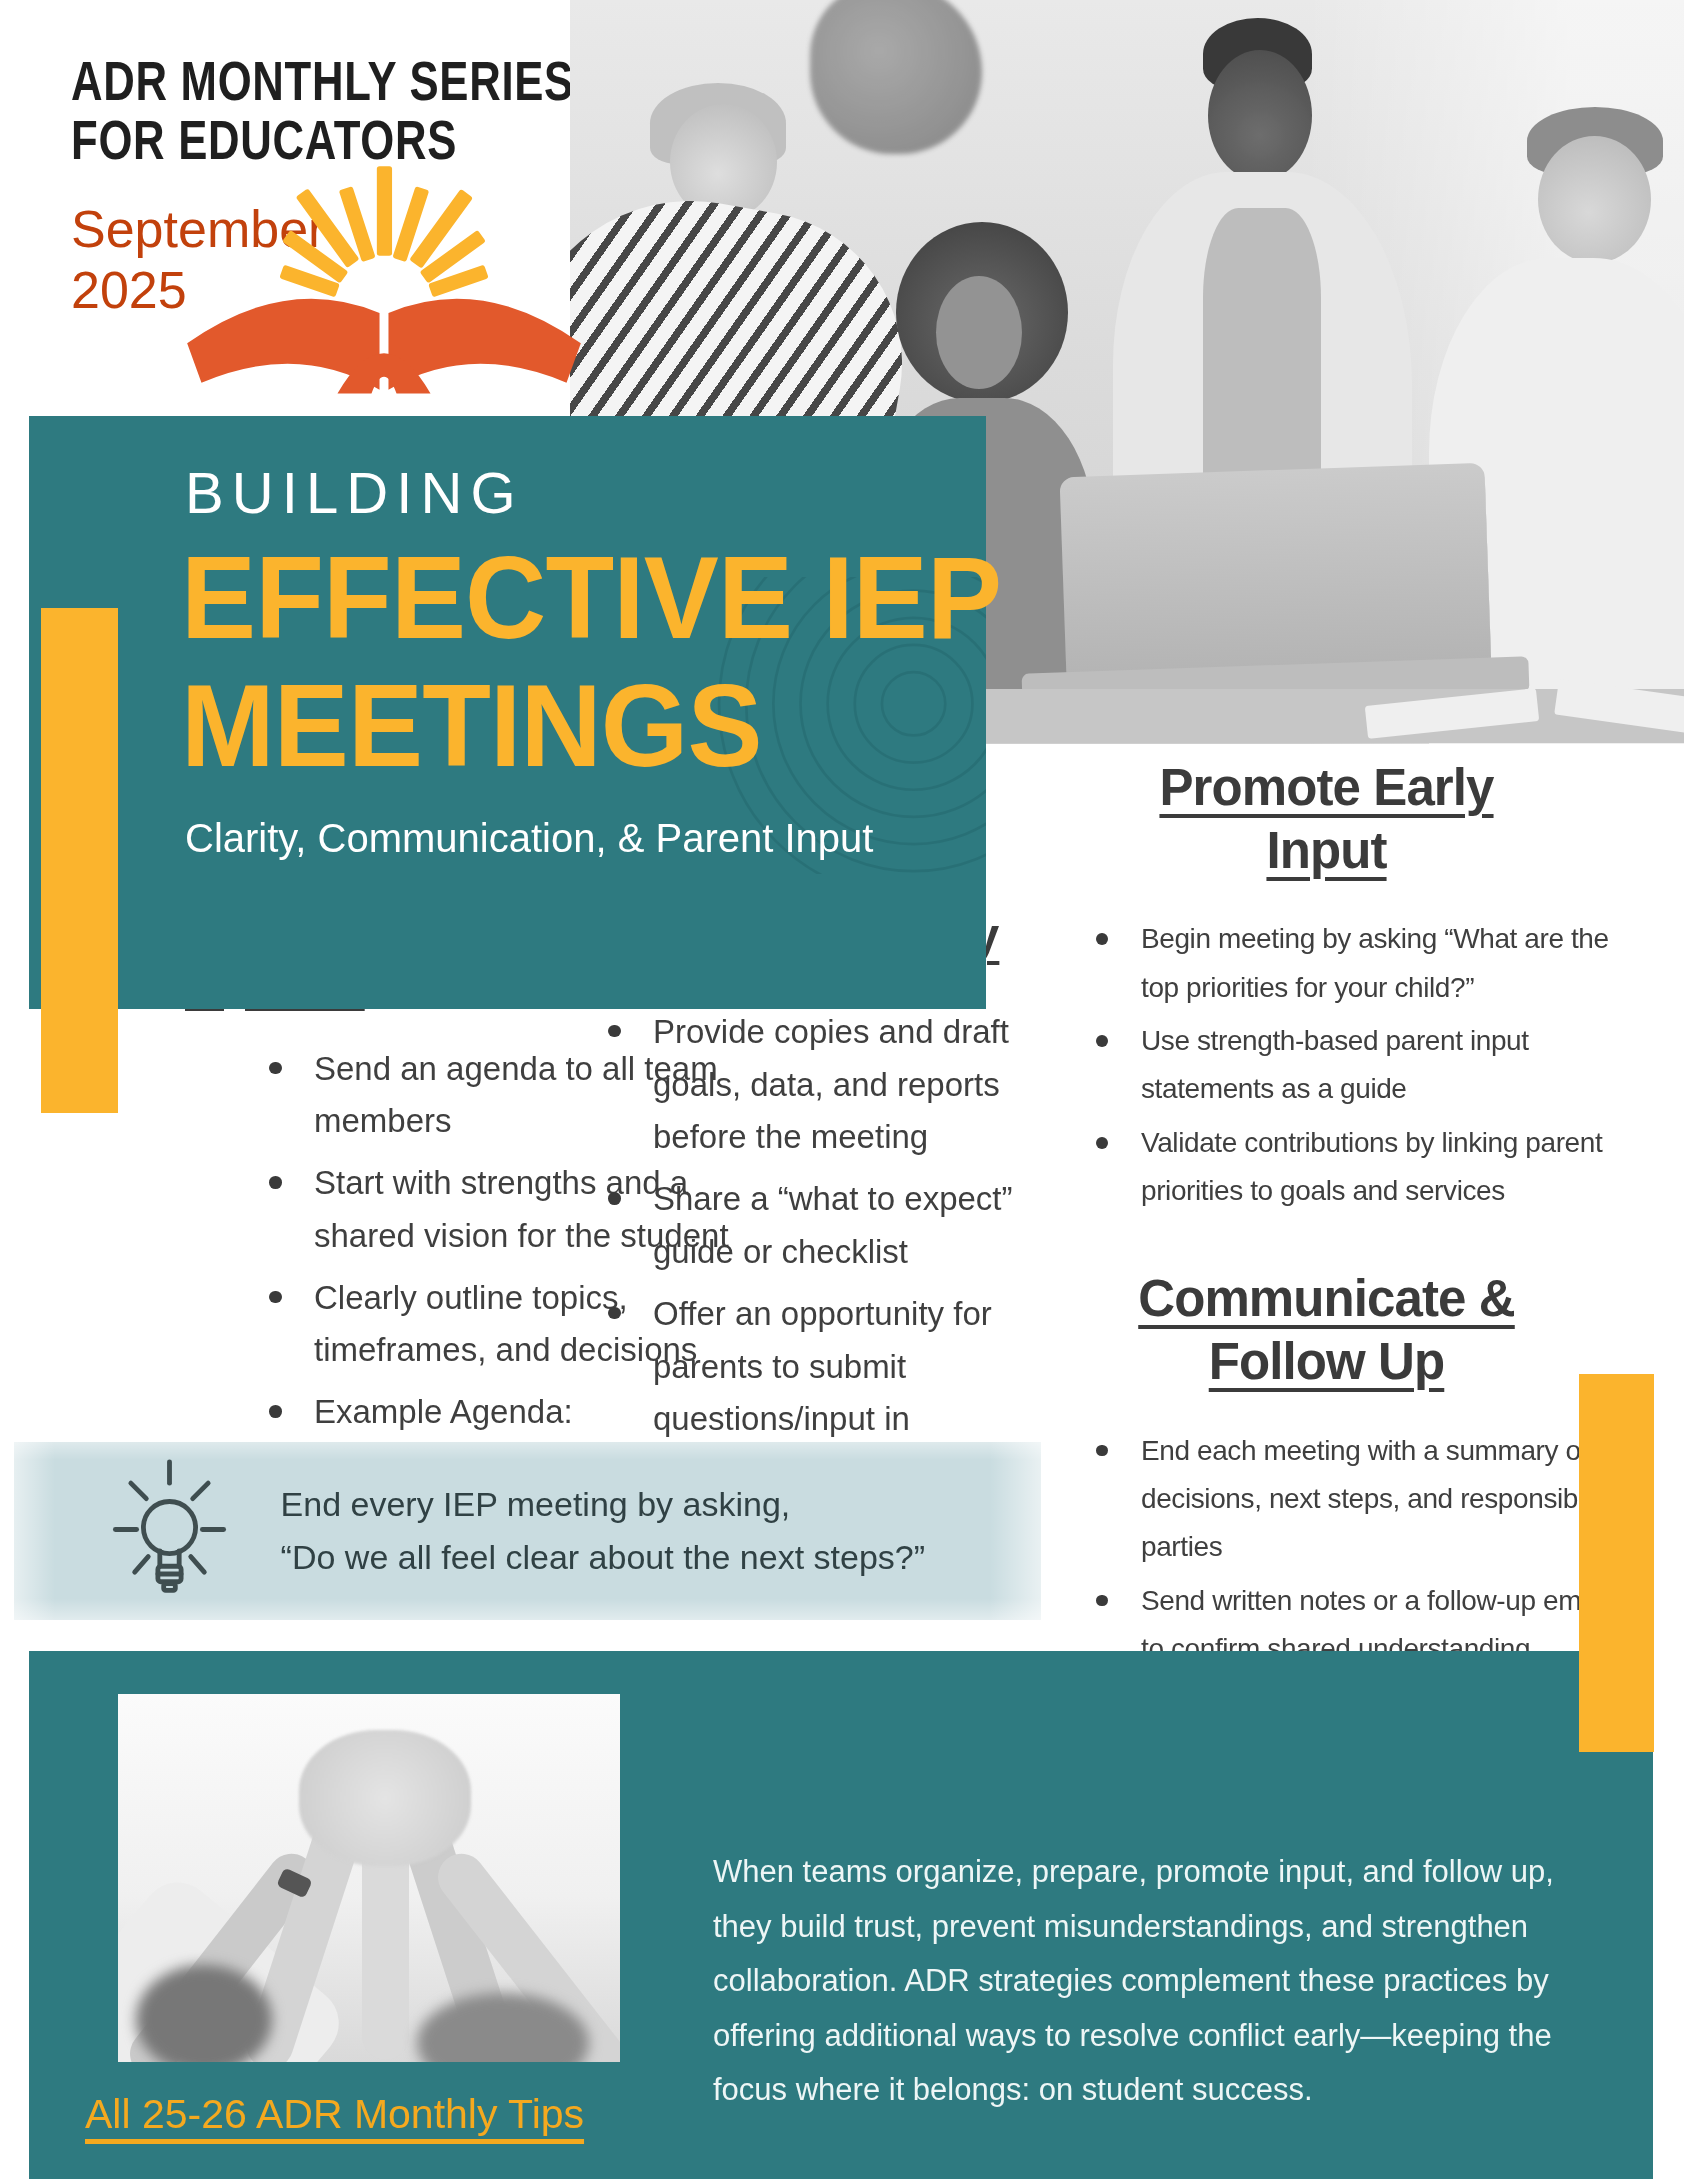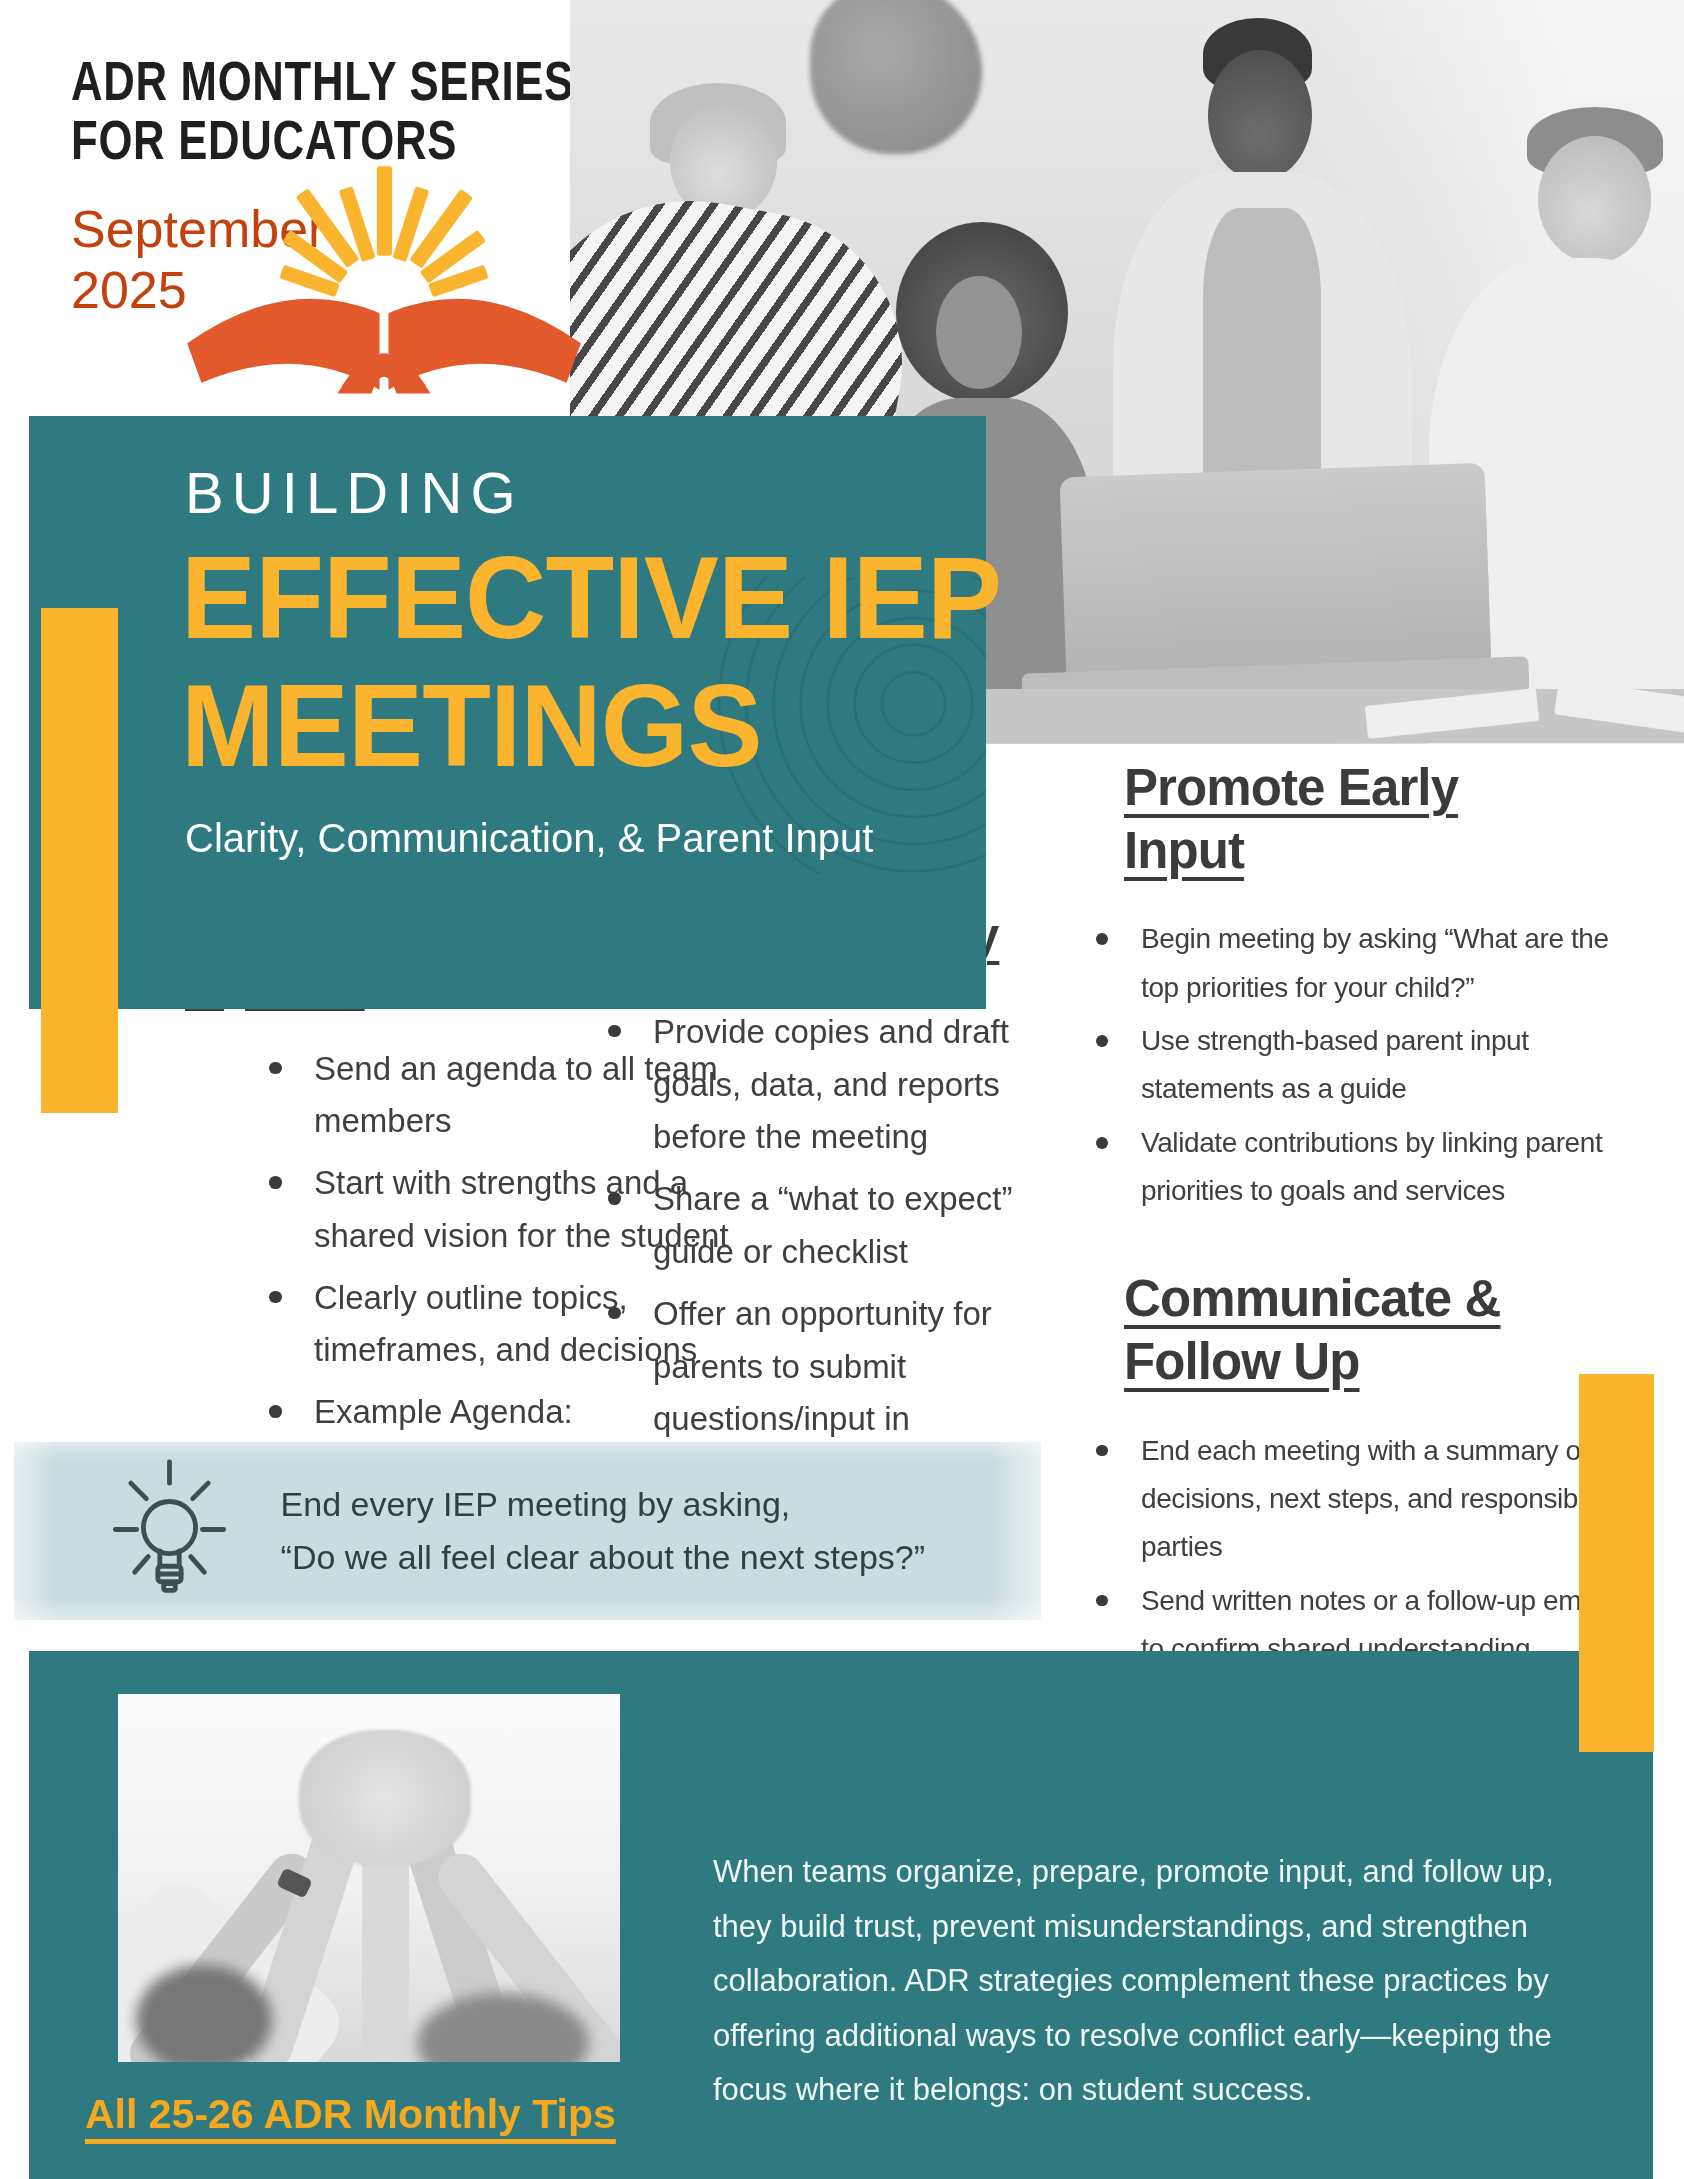--- a/index.html
+++ b/index.html
@@ -64,21 +64,21 @@
   .col ul{list-style:none;margin:31px 0 0 0;padding:0;}
   .col li{position:relative;padding-left:52px;margin-bottom:9px;font-size:33px;line-height:1.6;color:#3f3f3f;}
   .col li::before{content:'';position:absolute;left:7.2px;top:19px;width:12.7px;height:12.7px;border-radius:50%;background:#3a3a3a;}
   .col-1{position:absolute;left:185px;top:890px;width:543px;}
   .col-1 h2{width:425px;}
   .col-1 ul{margin-left:77px;width:507px;}
   .col-2{position:absolute;left:601px;top:905px;width:488px;}
   .col-2 h2{margin-left:47px;width:425px;}
   .col-2 ul{width:434px;margin-top:40px;}
   .col-3{position:absolute;left:1089px;top:756px;width:579px;}
-  .col-3 h2{margin-left:35px;font-size:51px;letter-spacing:-0.9px;width:425px;}
+  .col-3 h2{margin-left:25px;font-size:51px;letter-spacing:-0.9px;width:425px;text-align:center;}
   .col-3 h2.second{margin-top:52px;}
   .col-3 ul{width:525px;margin-top:33px;}
   .col-3 li{font-size:28px;line-height:1.72;letter-spacing:-0.4px;margin-bottom:5.4px;}
   .col-3 li::before{top:18px;width:11.8px;height:11.8px;}
   .inline-link{color:#3f3f3f;text-decoration:underline;text-decoration-thickness:1.8px;text-underline-offset:5.4px;cursor:pointer;}
 
   
   .callout{position:absolute;left:13.6px;top:1442px;width:1027px;height:178px;background:#c9dce0;z-index:1;
     background-image:linear-gradient(90deg,rgba(255,255,255,.55) 0,rgba(255,255,255,0) 4%,rgba(255,255,255,0) 95%,rgba(255,255,255,.6) 100%),
                      linear-gradient(180deg,rgba(255,255,255,.4) 0,rgba(255,255,255,0) 10%,rgba(255,255,255,0) 88%,rgba(255,255,255,.45) 100%);}
@@ -102,21 +102,21 @@
   .arm.a4{left:317px;top:109px;transform:rotate(-18deg);background:#d0cbc5;}
   .arm.a5{left:389px;top:136px;transform:rotate(-38deg);}
   .hands-cluster{position:absolute;left:181px;top:36px;width:172px;height:136px;border-radius:45%;
     background:radial-gradient(circle at 50% 50%,#e8e3dd,#cfc9c2);filter:blur(1.8px);}
   .blob{position:absolute;border-radius:50%;filter:blur(6.3px);}
   .blob.b1{left:18px;top:271px;width:136px;height:109px;background:#777777;}
   .blob.b2{left:299px;top:299px;width:172px;height:100px;background:#8a8a8a;}
   .sleeve{position:absolute;left:-36px;top:226px;width:235px;height:199px;border-radius:36px;
     transform:rotate(40deg);background:#efede9;}
   .watch{position:absolute;left:161px;top:179px;width:31px;height:20px;border-radius:5.4px;background:#555;transform:rotate(25deg);}
-  .footer-link{position:absolute;left:56px;top:440px;font-size:41px;font-weight:700;color:#f5a91f;
+  .footer-link{position:absolute;left:56px;top:440px;font-size:41px;font-weight:400;color:#f5a91f;
     text-decoration:underline;text-decoration-thickness:4.5px;text-underline-offset:11px;cursor:pointer;}
 </style>
 </head>
 <body>
 
 <div class="page">
 
   <div class="masthead-title">
     <div>ADR MONTHLY SERIES</div>
     <div>FOR EDUCATORS</div>

